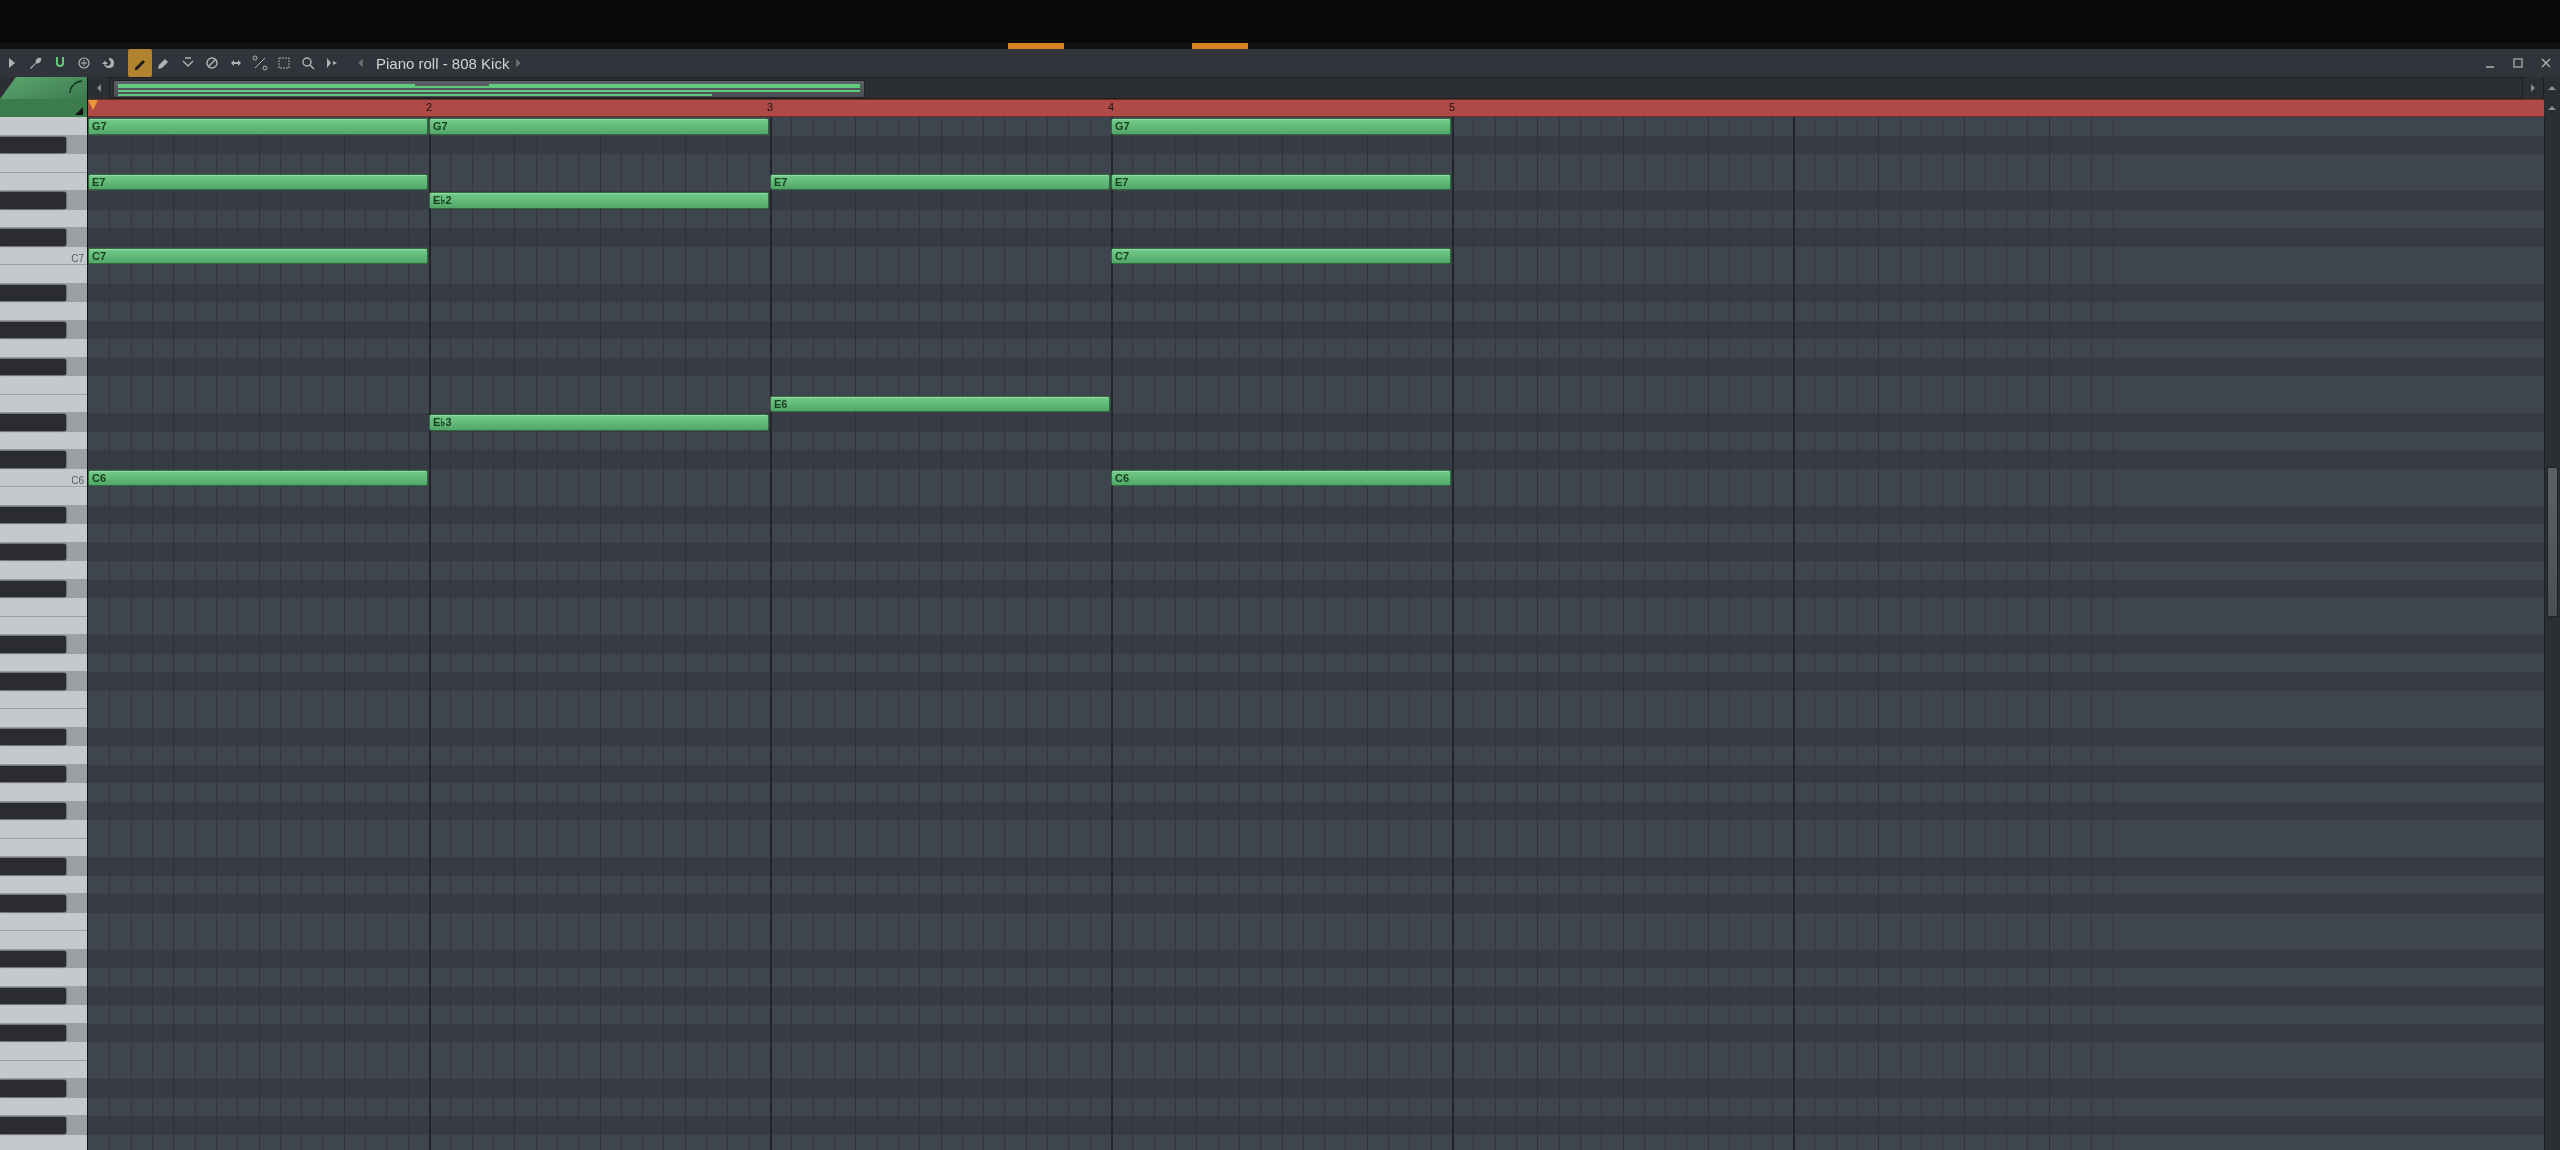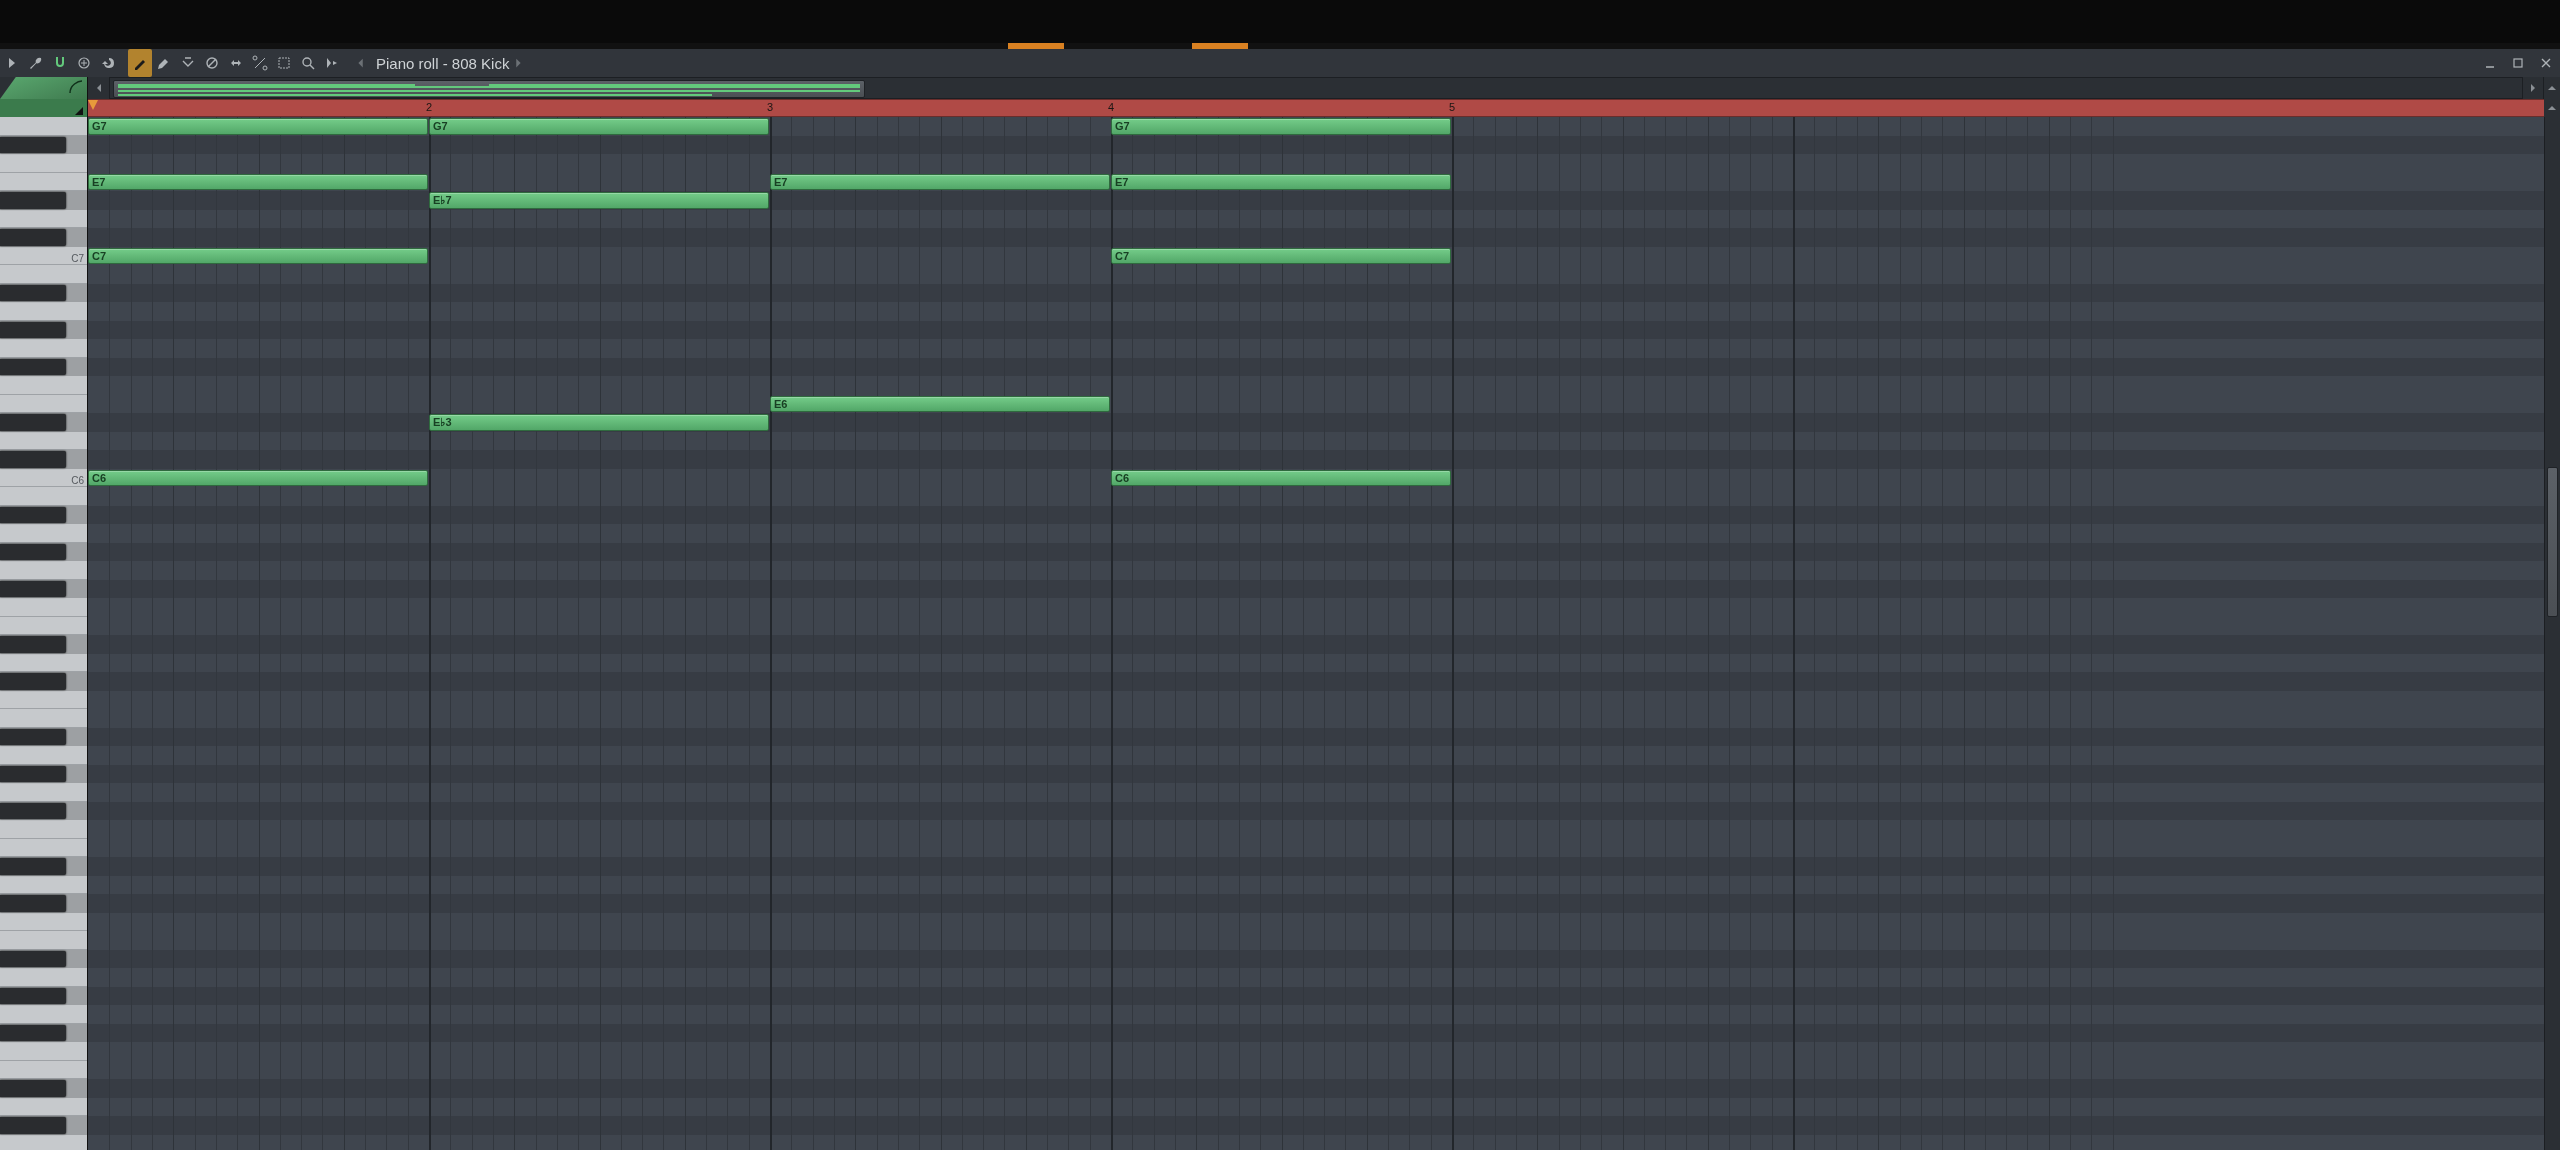--- a/index.html
+++ b/index.html
@@ -490,21 +490,21 @@
         <div class="note" style="left: 0px; top: 56.5px; width: 340px; height: 16.5px;">
           <span class="nl">E7</span>
         </div>
         <div class="note" style="left: 0px; top: 1px; width: 340px; height: 16.5px;">
           <span class="nl">G7</span>
         </div>
         <div class="note" style="left: 0px; top: 352.5px; width: 340px; height: 16.5px;">
           <span class="nl">C6</span>
         </div>
         <div class="note" style="left: 341px; top: 75px; width: 340px; height: 16.5px;">
-          <span class="nl">E♭7</span>
+          <span class="nl">E♭2</span>
         </div>
         <div class="note" style="left: 341px; top: 1px; width: 340px; height: 16.5px;">
           <span class="nl">G7</span>
         </div>
         <div class="note" style="left: 341px; top: 297px; width: 340px; height: 16.5px;">
           <span class="nl">E♭3</span>
         </div>
         <div class="note" style="left: 682px; top: 56.5px; width: 340px; height: 16.5px;">
           <span class="nl">E7</span>
         </div>

